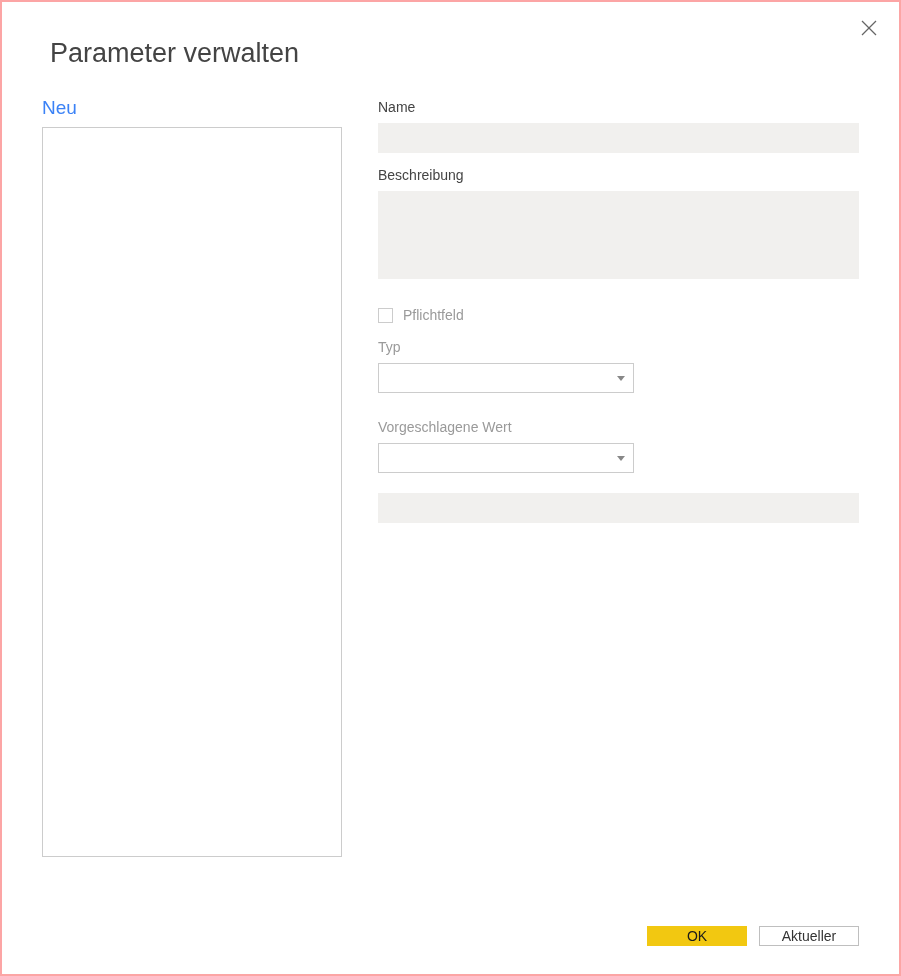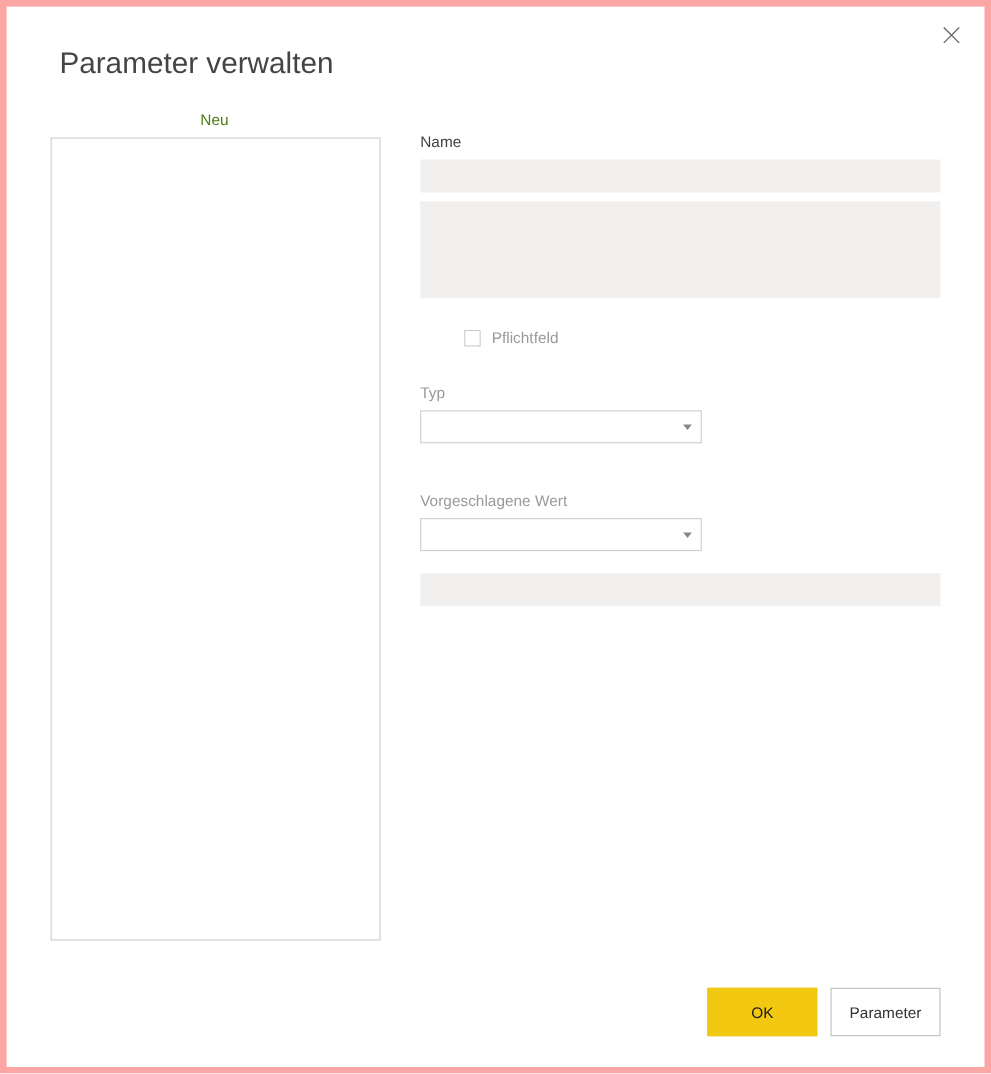--- a/index.html
+++ b/index.html
@@ -5,21 +5,21 @@
   * { box-sizing: border-box; }
   html, body {
     margin: 0; padding: 0;
     font-family: "Segoe UI", Arial, sans-serif;
     background: #fff;
     color: #333;
   }
   .dialog {
     width: 901px;
     height: 976px;
-    border: 6px solid #fca5a5;
+    border: 2px solid #fca5a5;
     position: relative;
     padding: 0;
   }
   .close-x {
     position: absolute;
     top: 12px;
     right: 16px;
     width: 28px; height: 28px;
     display: flex; align-items: center; justify-content: center;
     color: #666;
@@ -37,43 +37,43 @@
     padding: 0 40px;
     gap: 36px;
   }
   .left-col {
     width: 300px;
     flex: none;
     display: flex;
     flex-direction: column;
   }
   .left-col .new-link {
-    text-align: center;
-    color: #4d7c0f;
-    font-size: 14px;
+    text-align: left;
+    color: #3b82f6;
+    font-size: 19px;
     padding: 4px 2px 8px 0;
     cursor: pointer;
   }
   .param-listbox {
     flex: none;
     height: 730px;
     border: 1px solid #ccc;
     background: #fff;
   }
   .right-col {
     flex: 1;
     display: flex;
     flex-direction: column;
     gap: 8px;
     padding-top: 0;
   }
   .field-label {
     font-size: 14px;
     color: #444;
-    margin-top: 24px;
+    margin-top: 6px;
   }
   .field-label.disabled { color: #9a9a9a; }
   .text-input {
     height: 30px;
     border: none;
     background: #f1f0ee;
     width: 100%;
     padding: 4px 8px;
     font-size: 14px;
     color: #333;
@@ -87,21 +87,20 @@
     padding: 6px 8px;
     font-size: 14px;
     color: #333;
   }
   .checkbox-row {
     display: flex;
     align-items: center;
     gap: 10px;
     margin-top: 20px;
     margin-bottom: 2px;
-    margin-left: 40px;
   }
   .checkbox-box {
     width: 15px; height: 15px;
     border: 1px solid #ccc;
     background: #fff;
   }
   .checkbox-label {
     font-size: 14px;
     color: #9a9a9a;
   }
@@ -136,21 +135,21 @@
   }
   .footer {
     position: absolute;
     bottom: 28px;
     right: 40px;
     display: flex;
     gap: 12px;
   }
   .btn {
     min-width: 100px;
-    height: 44px;
+    height: 20px;
     border: 1px solid #bfbfbf;
     background: #fff;
     font-size: 14px;
     color: #333;
     cursor: pointer;
     display: flex;
     align-items: center;
     justify-content: center;
     padding: 0 14px;
   }
@@ -179,20 +178,21 @@
     <div class="left-col">
       <div class="new-link">Neu</div>
       <div class="param-listbox"></div>
     </div>
 
     <div class="right-col">
 
       <div class="field-label">Name</div>
       <input class="text-input" type="text" value="" style="">
 
+      <div class="field-label">Beschreibung</div>
       <textarea class="text-area" style=""></textarea>
 
       <div class="checkbox-row">
         <div class="checkbox-box"></div>
         <div class="checkbox-label">Pflichtfeld</div>
       </div>
 
       <div class="field-label disabled">Typ</div>
       <div class="select-box">
         <span></span>
@@ -205,16 +205,16 @@
         <span class="caret"></span>
       </div>
 
       <input class="value-input" type="text" value="" style="">
 
     </div>
   </div>
 
   <div class="footer">
     <div class="btn primary">OK</div>
-    <div class="btn">Parameter</div>
+    <div class="btn">Aktueller</div>
   </div>
 
 </div>
 
 </body></html>

